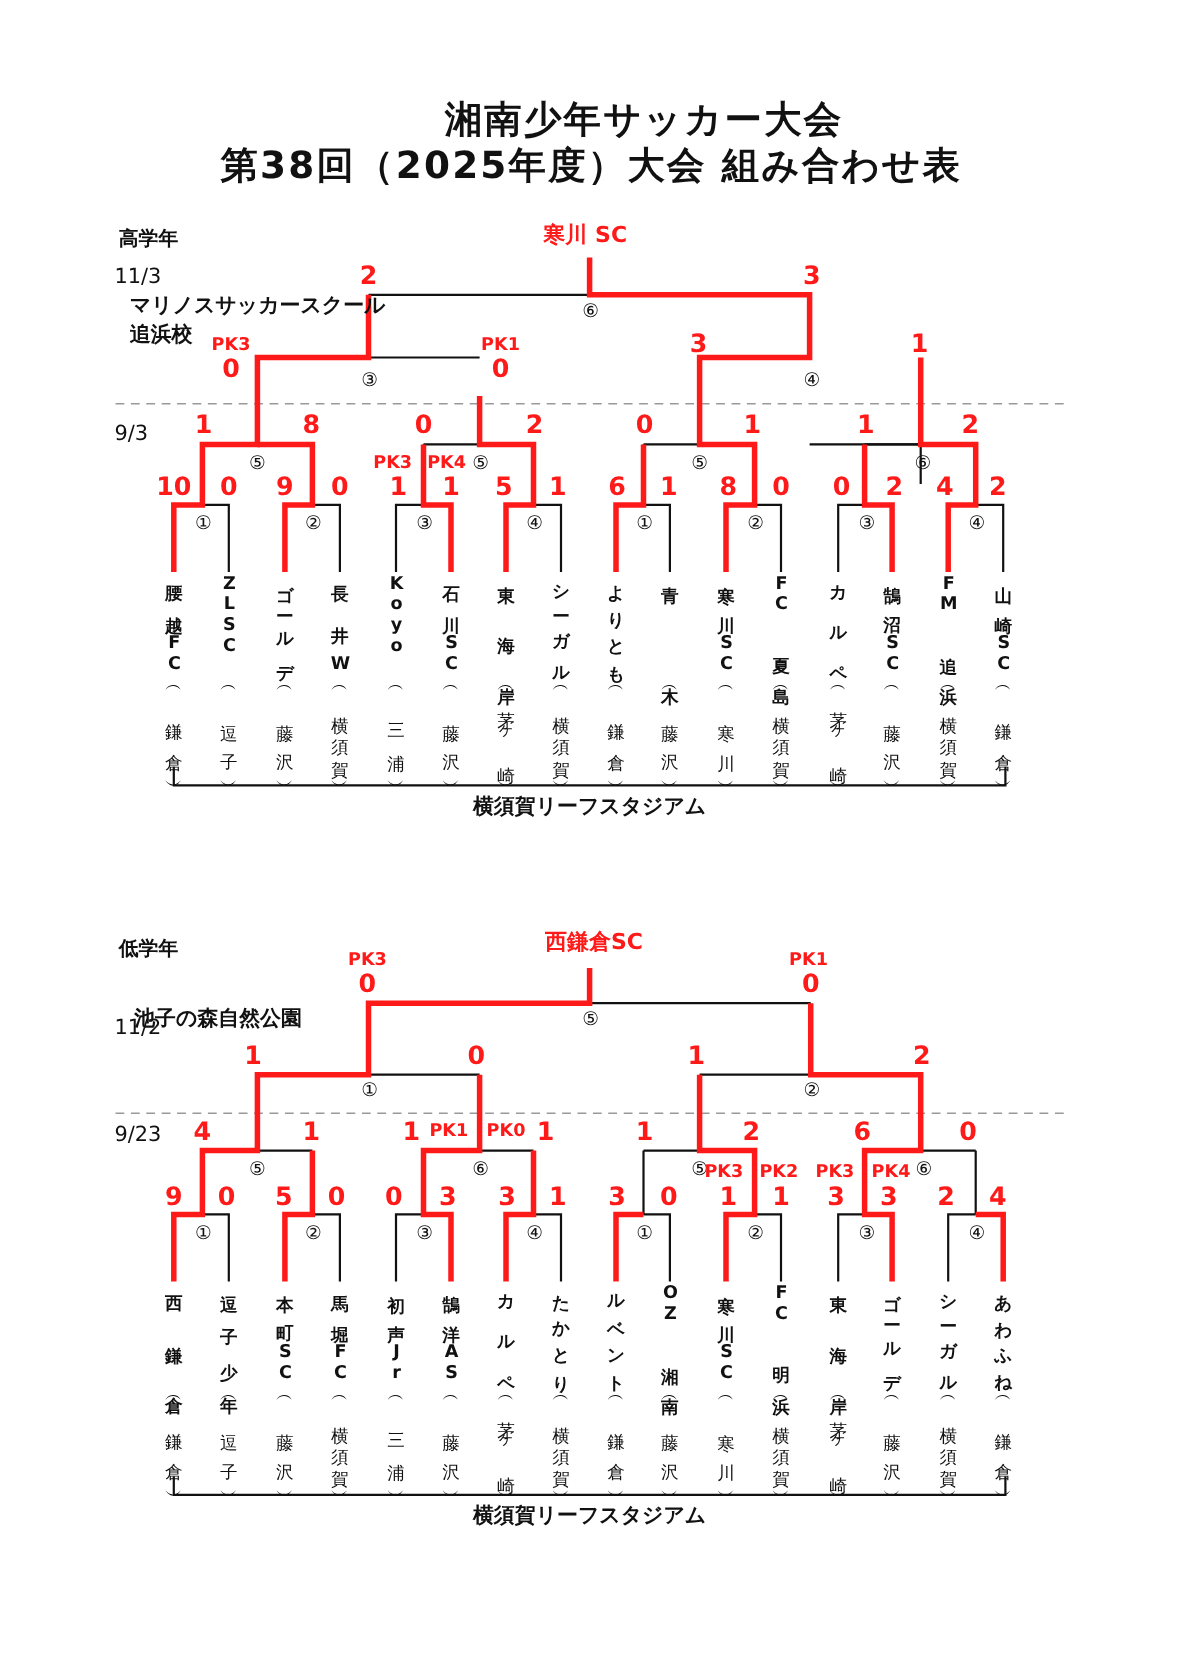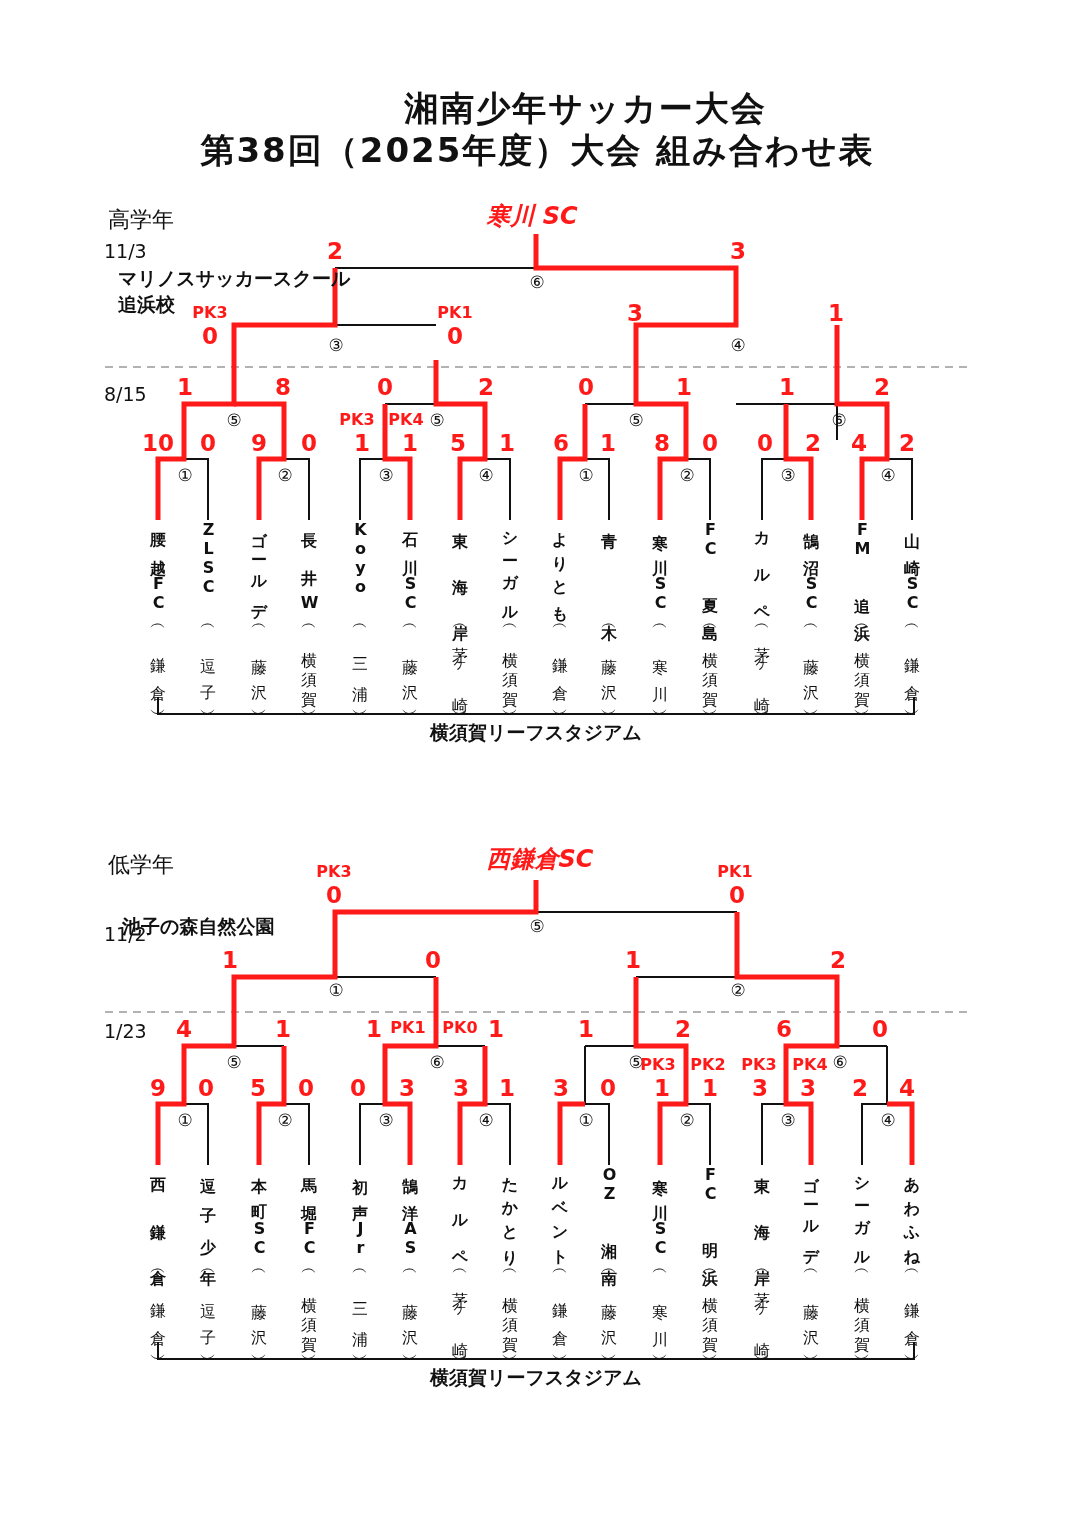--- a/index.html
+++ b/index.html
@@ -1,23 +1,23 @@
 <!DOCTYPE html>
 <html><head>
 <meta charset="utf-8">
 <style>
   html, body { margin:0; padding:0; background:#ffffff; }
   body { width:1075px; height:1518px; position:relative; overflow:hidden;
          font-family:"DejaVu Sans", "Liberation Sans", sans-serif; color:#111; }
   .title { position:absolute; left:0; width:1075px; text-align:center; font-weight:bold; font-size:34px; letter-spacing:2px; }
   .abs { position:absolute; }
-  .sec-label { font-size:22px; font-weight:normal; }
+  .sec-label { font-size:18px; font-weight:bold; }
   .date { font-size:19px; font-weight:normal; }
   .venue-note { font-size:19px; font-weight:bold; line-height:24px; }
-  .champ { font-size:24px; font-weight:bold; color:#ff1a1a; transform:translateX(-50%); white-space:nowrap;font-style:italic; }
+  .champ { font-size:20px; font-weight:bold; color:#ff1a1a; transform:translateX(-50%); white-space:nowrap; }
   .score { font-size:23px; font-weight:bold; color:#ff1a1a; transform:translateX(-50%); white-space:nowrap; }
   .pk { font-size:16px; font-weight:bold; color:#ff1a1a; transform:translateX(-50%); white-space:nowrap; }
   .mno { font-size:17px; font-family:"DejaVu Serif", serif; transform:translateX(-50%); white-space:nowrap; }
   .team { width:26px; transform:translateX(-50%); text-align:center; }
   .team-name { font-size:16px; font-weight:bold; writing-mode:vertical-rl; text-orientation:upright; height:92px; line-height:26px; text-align:justify; text-align-last:justify; letter-spacing:0; }
   .team-city { font-size:16px; font-family:"DejaVu Serif", serif; writing-mode:vertical-rl; text-orientation:upright; height:82px; line-height:26px; margin-top:6px; text-align-last:justify; }
   .stadium { font-size:19px; font-weight:bold; transform:translateX(-50%); white-space:nowrap; }
   svg.brk { position:absolute; left:0; top:0; }
 </style>
 </head>
@@ -73,21 +73,21 @@
     <polyline points="811,520 811,459 786,459 786,404"></polyline>
     <polyline points="862,520 862,459 887,459 887,404 837,404 837,325"></polyline>
   </g>
 </svg>
 
 <div class="abs sec-label" style="left:108px;top:205px;">高学年</div>
 <div class="abs champ" style="left:532px;top:200px;">寒川 SC</div>
 <div class="abs date" style="left:104px;top:240px;">11/3</div>
 <div class="abs venue-note" style="left:118px;top:266px;">マリノスサッカースクール</div>
 <div class="abs venue-note" style="left:118px;top:292px;">追浜校</div>
-<div class="abs date" style="left:104px;top:383px;">8/15</div>
+<div class="abs date" style="left:104px;top:383px;">9/3</div>
 
 <div class="abs score" style="left:335px;top:238px;">2</div>
 <div class="abs score" style="left:738px;top:238px;">3</div>
 <div class="abs mno" style="left:537px;top:272px;">⑥</div>
 
 <div class="abs pk" style="left:210px;top:303px;">PK3</div>
 <div class="abs score" style="left:210px;top:323px;">0</div>
 <div class="abs pk" style="left:455px;top:303px;">PK1</div>
 <div class="abs score" style="left:455px;top:323px;">0</div>
 <div class="abs mno" style="left:336px;top:335px;">③</div>
@@ -233,21 +233,21 @@
     <polyline points="660,1165 660,1104 686,1104 686,1046 636,1046 636,977"></polyline>
     <polyline points="811,1165 811,1104 786,1104 786,1046 837,1046 837,977 737,977 737,912"></polyline>
     <polyline points="912,1165 912,1104 887,1104"></polyline>
   </g>
 </svg>
 
 <div class="abs sec-label" style="left:108px;top:850px;">低学年</div>
 <div class="abs champ" style="left:540px;top:843px;text-align:center;">西鎌倉SC</div>
 <div class="abs date" style="left:104px;top:923px;">11/2</div>
 <div class="abs venue-note" style="left:122px;top:914px;">池子の森自然公園</div>
-<div class="abs date" style="left:104px;top:1020px;">1/23</div>
+<div class="abs date" style="left:104px;top:1020px;">9/23</div>
 
 <div class="abs pk" style="left:334px;top:862px;">PK3</div>
 <div class="abs score" style="left:334px;top:882px;">0</div>
 <div class="abs pk" style="left:735px;top:862px;">PK1</div>
 <div class="abs score" style="left:737px;top:882px;">0</div>
 <div class="abs mno" style="left:537px;top:916px;">⑤</div>
 
 <div class="abs score" style="left:230px;top:947px;">1</div>
 <div class="abs score" style="left:433px;top:947px;">0</div>
 <div class="abs mno" style="left:336px;top:980px;">①</div>

